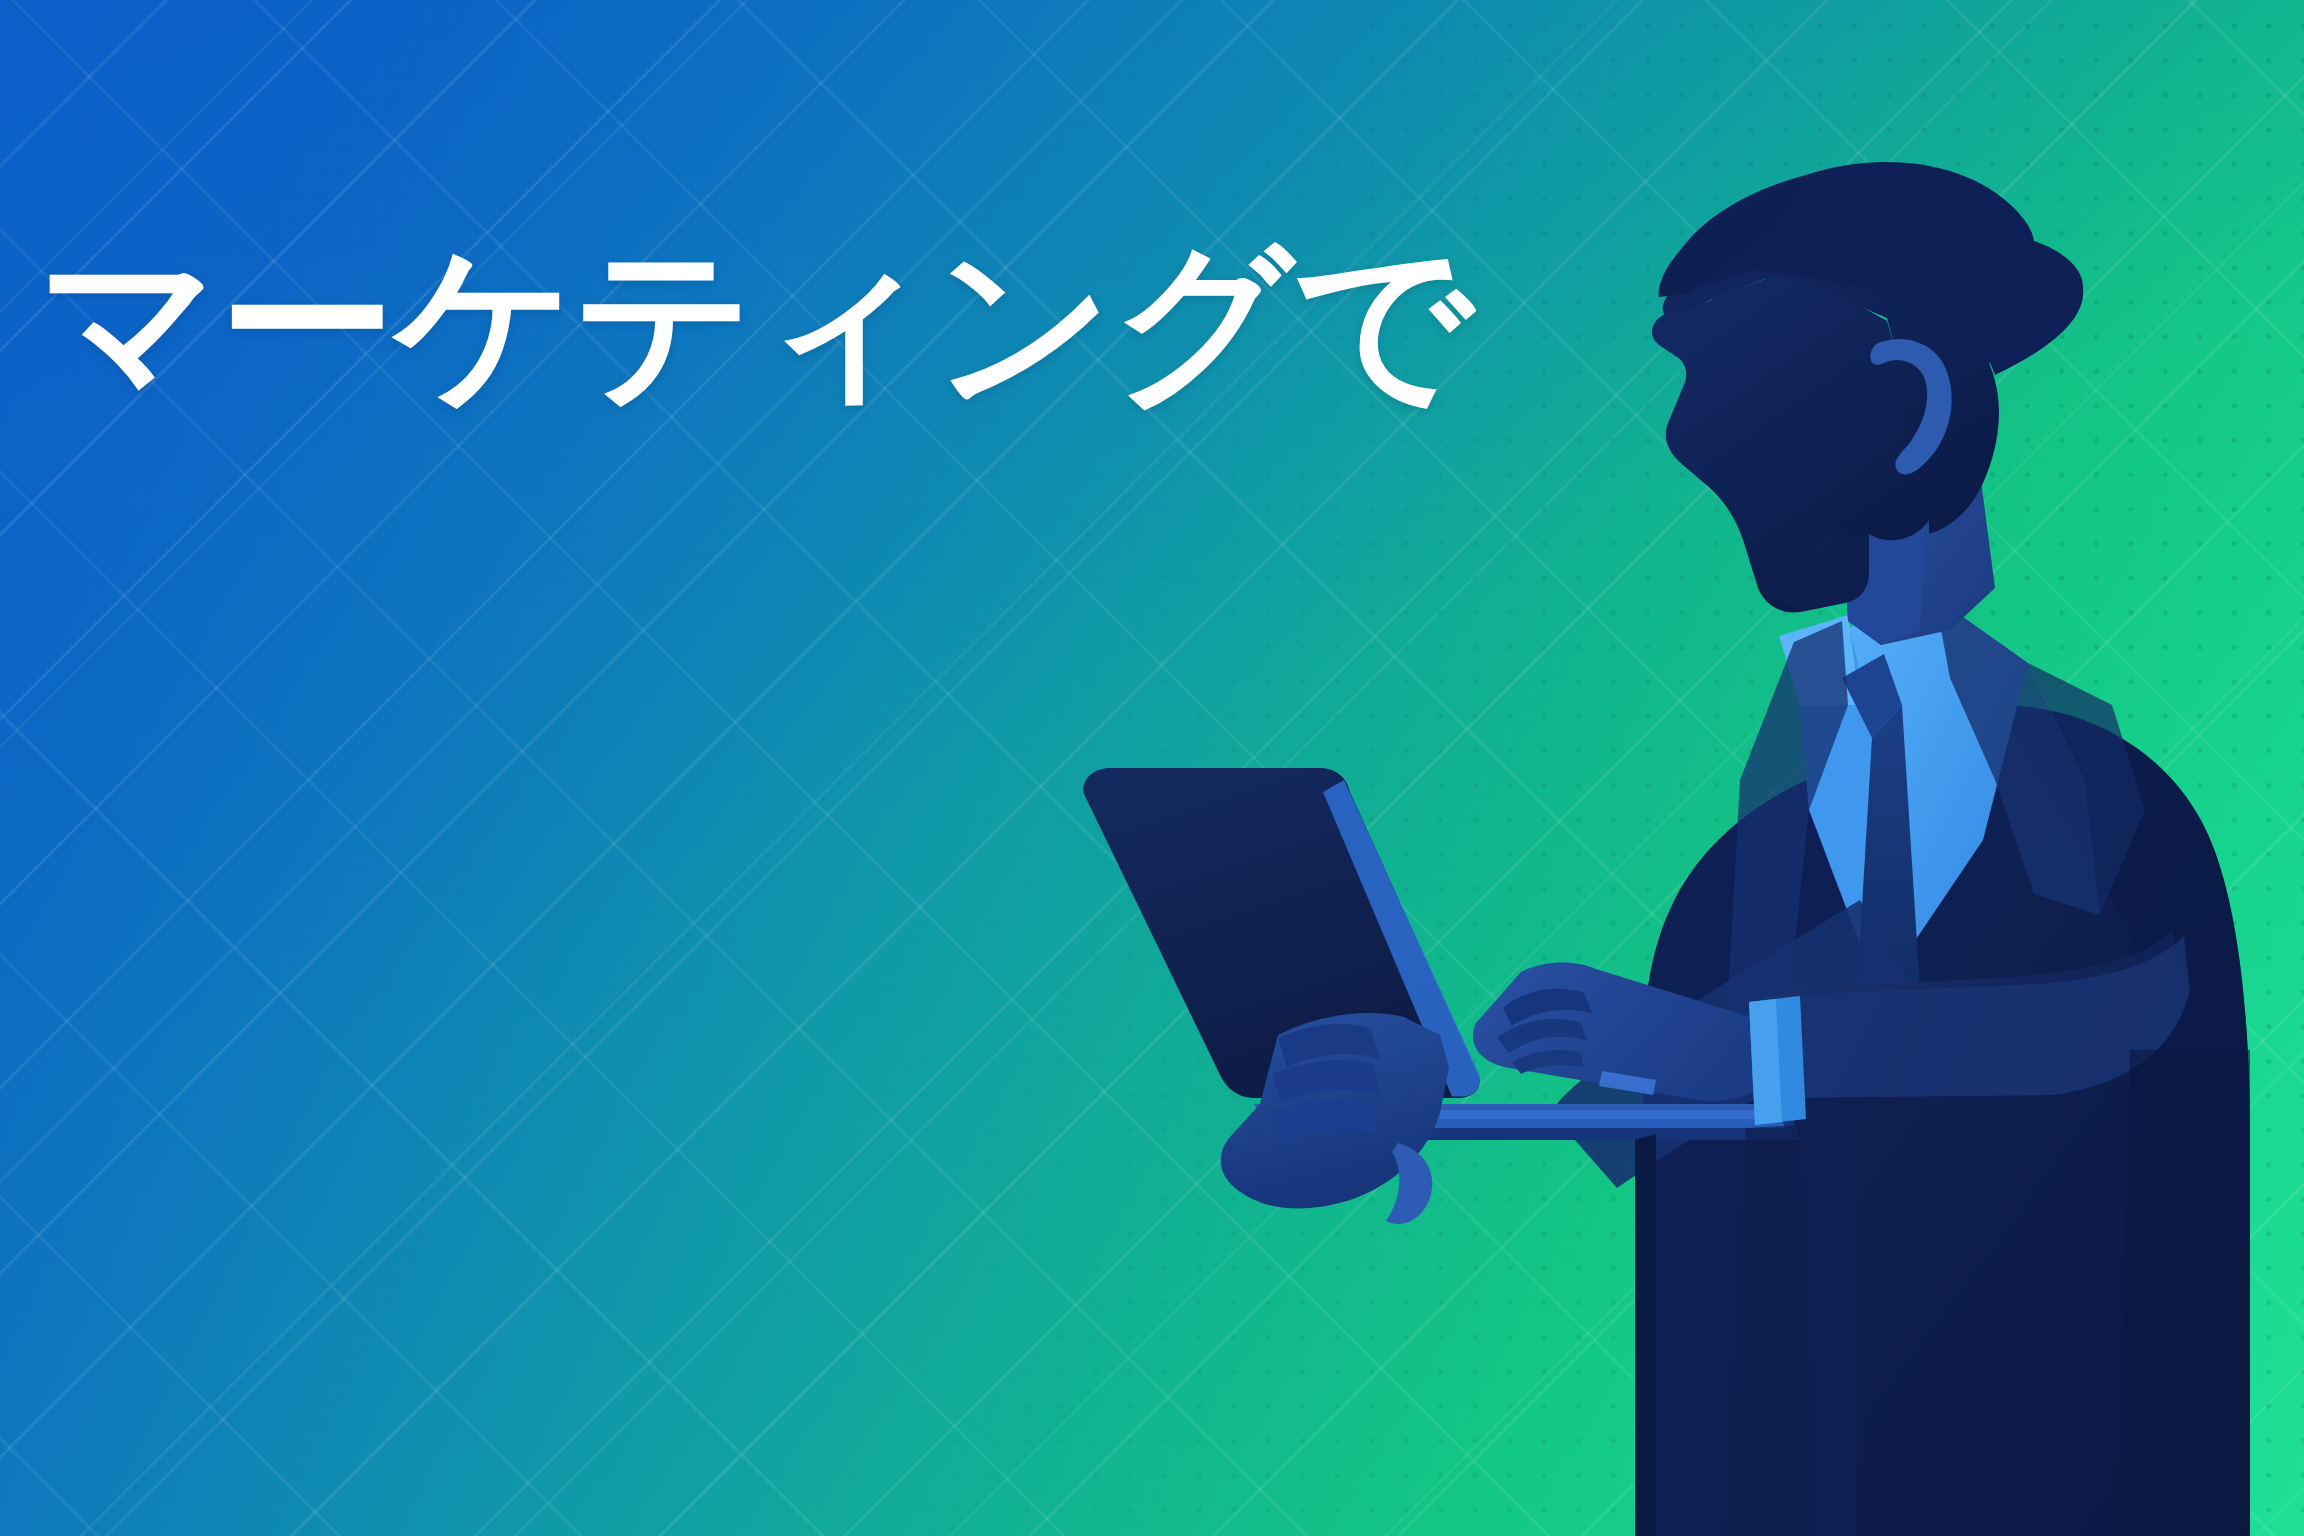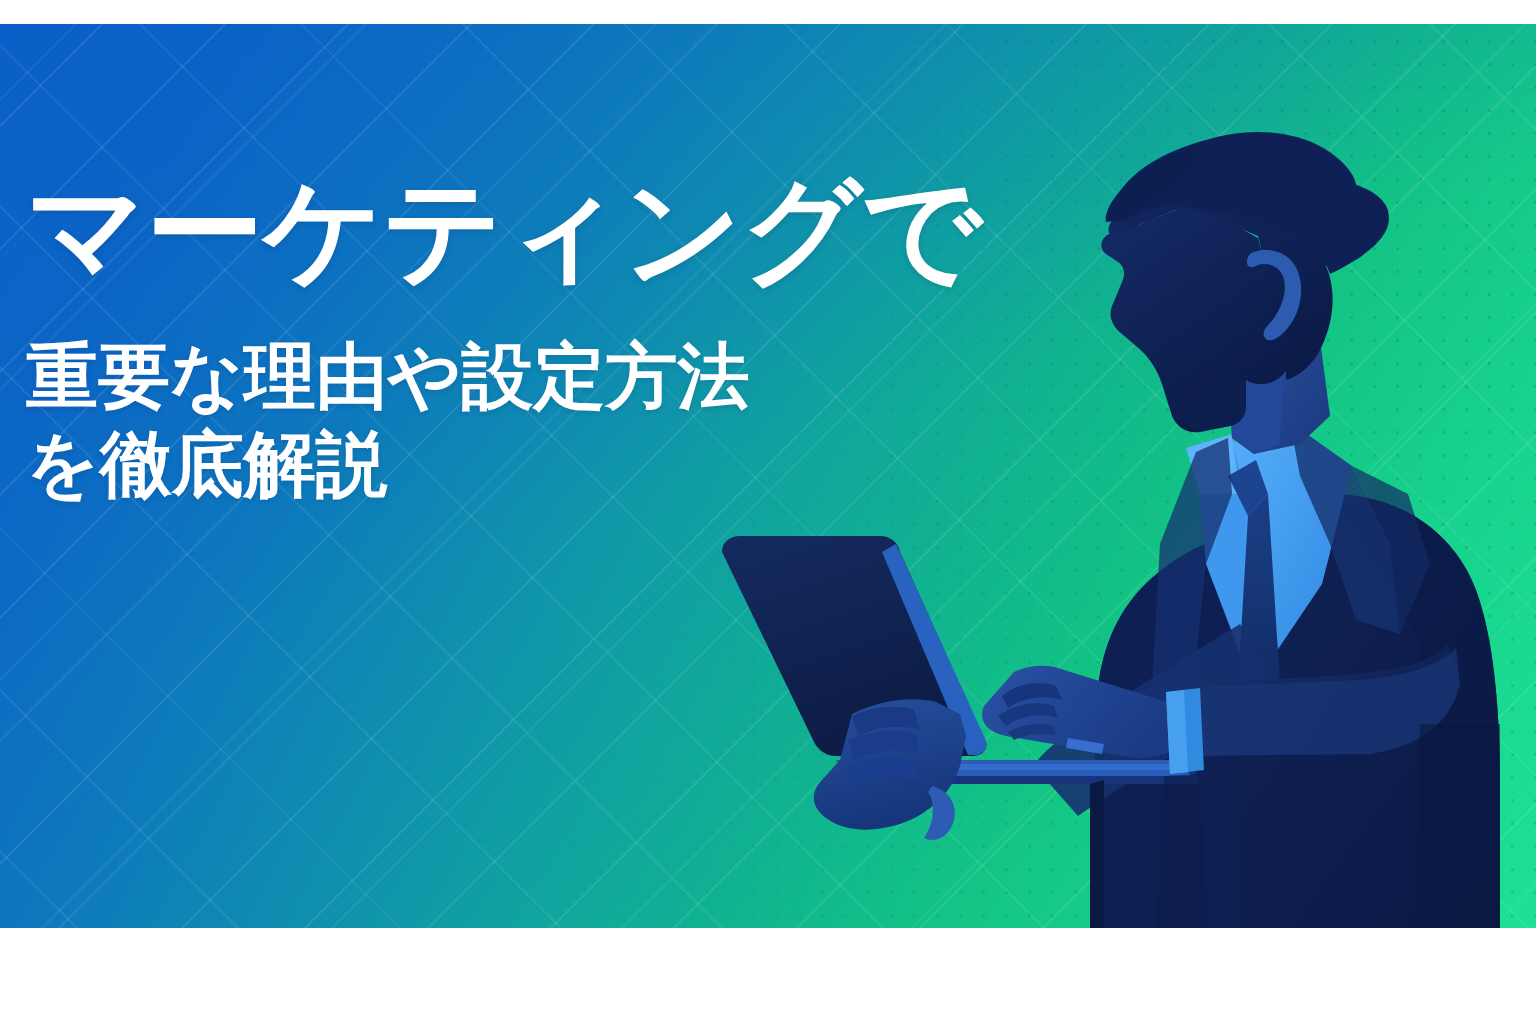--- a/index.html
+++ b/index.html
@@ -3,24 +3,23 @@
 <meta charset="utf-8">
 <style>
   html, body {
     margin: 0;
     padding: 0;
     background: #ffffff;
   }
   #canvas {
     position: relative;
     width: 1536px;
-    height: 904px;
+    height: 1024px;
     overflow: hidden;
-    font-family: Liberation Mono, monospace;
-    margin-top: 24px;
+    font-family: Liberation Sans, sans-serif;
   }
 
   
   .bg-base {
     position: absolute;
     inset: 0;
     background: linear-gradient(118deg,
         #0a5fc8 0%,
         #0b63c6 12%,
         #0d78bd 26%,
@@ -393,19 +392,15 @@
 
     <g>
       <path d="M1090 760 L1104 756 L1104 1024 L1090 1024 Z" fill="#0a1942"></path>
       <path d="M1164 752 L1200 750 L1212 1024 L1150 1024 Z" fill="#0c1d4c" opacity=".65"></path>
       <path d="M1420 700 L1500 700 L1500 1024 L1412 1024 Z" fill="#0a1941" opacity=".6"></path>
     </g>
   </svg>
 
   <div class="textblock">
     <div class="title-line">マーケティングで</div>
-    <div class="subtitle-wrap">
-      <div class="subtitle-line">重要な理由や設定方法</div>
-      <div class="subtitle-line">を徹底解説</div>
-    </div>
   </div>
 
 </div>
 
 </body></html>

